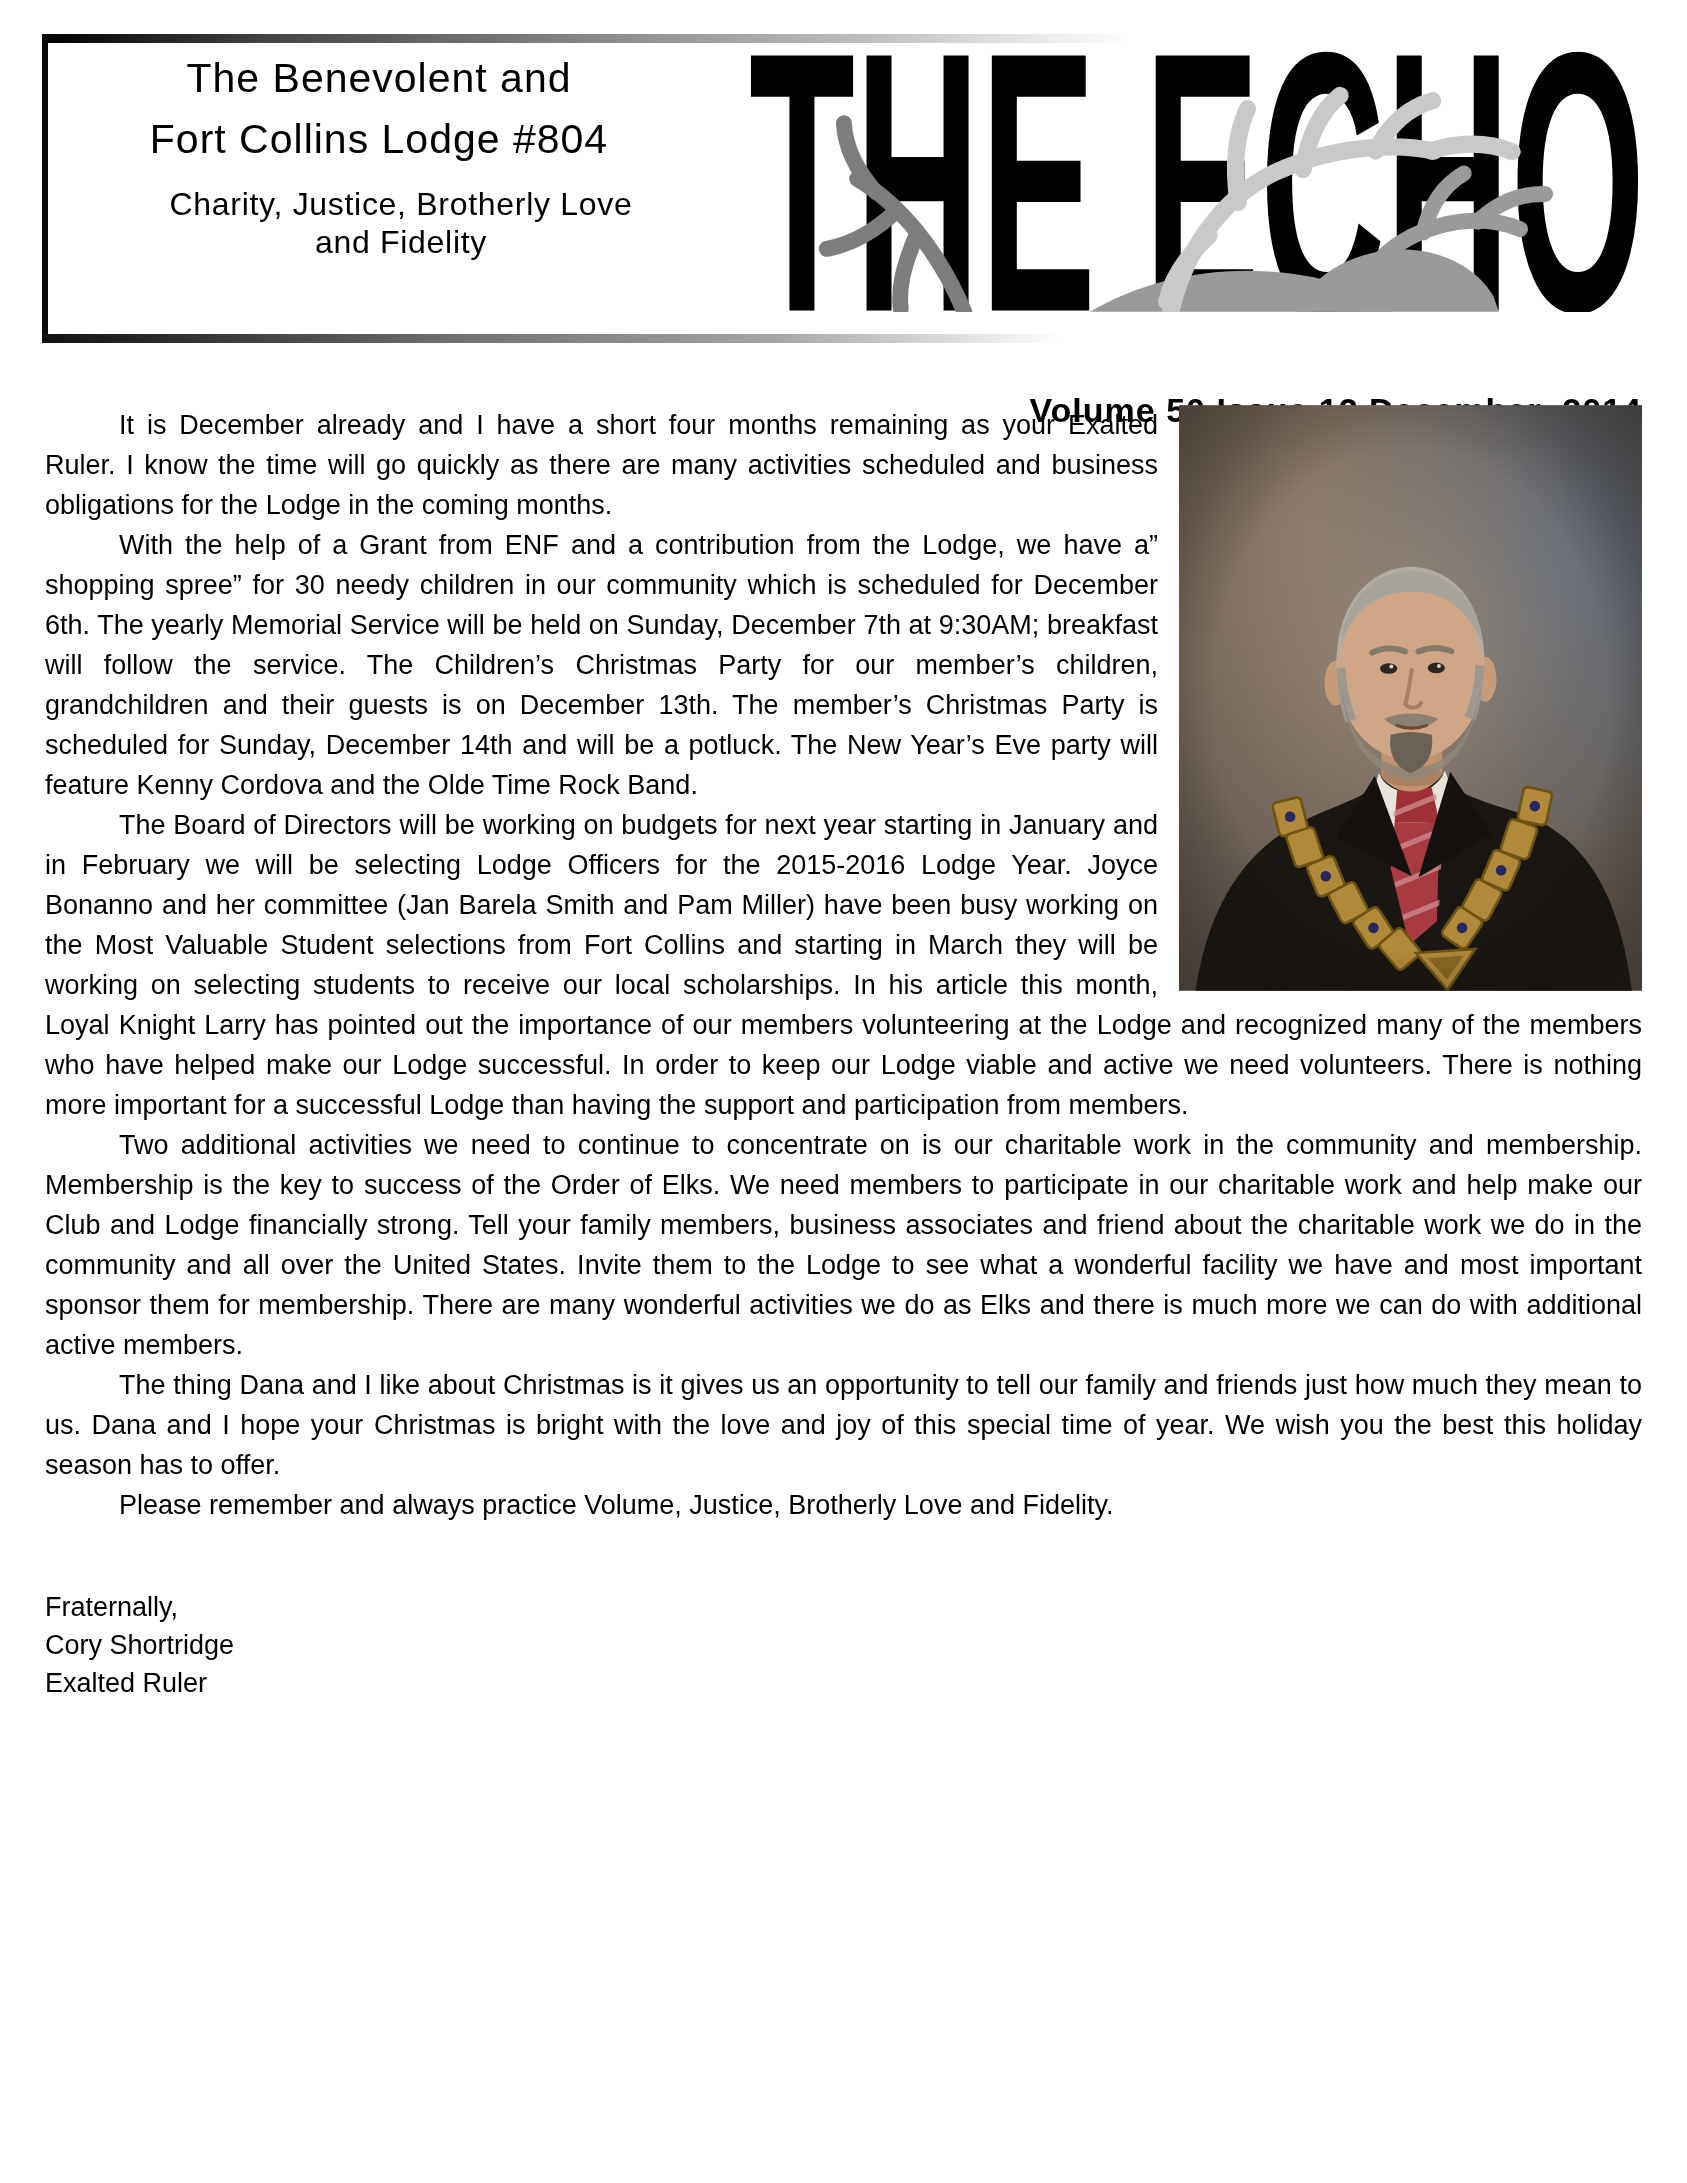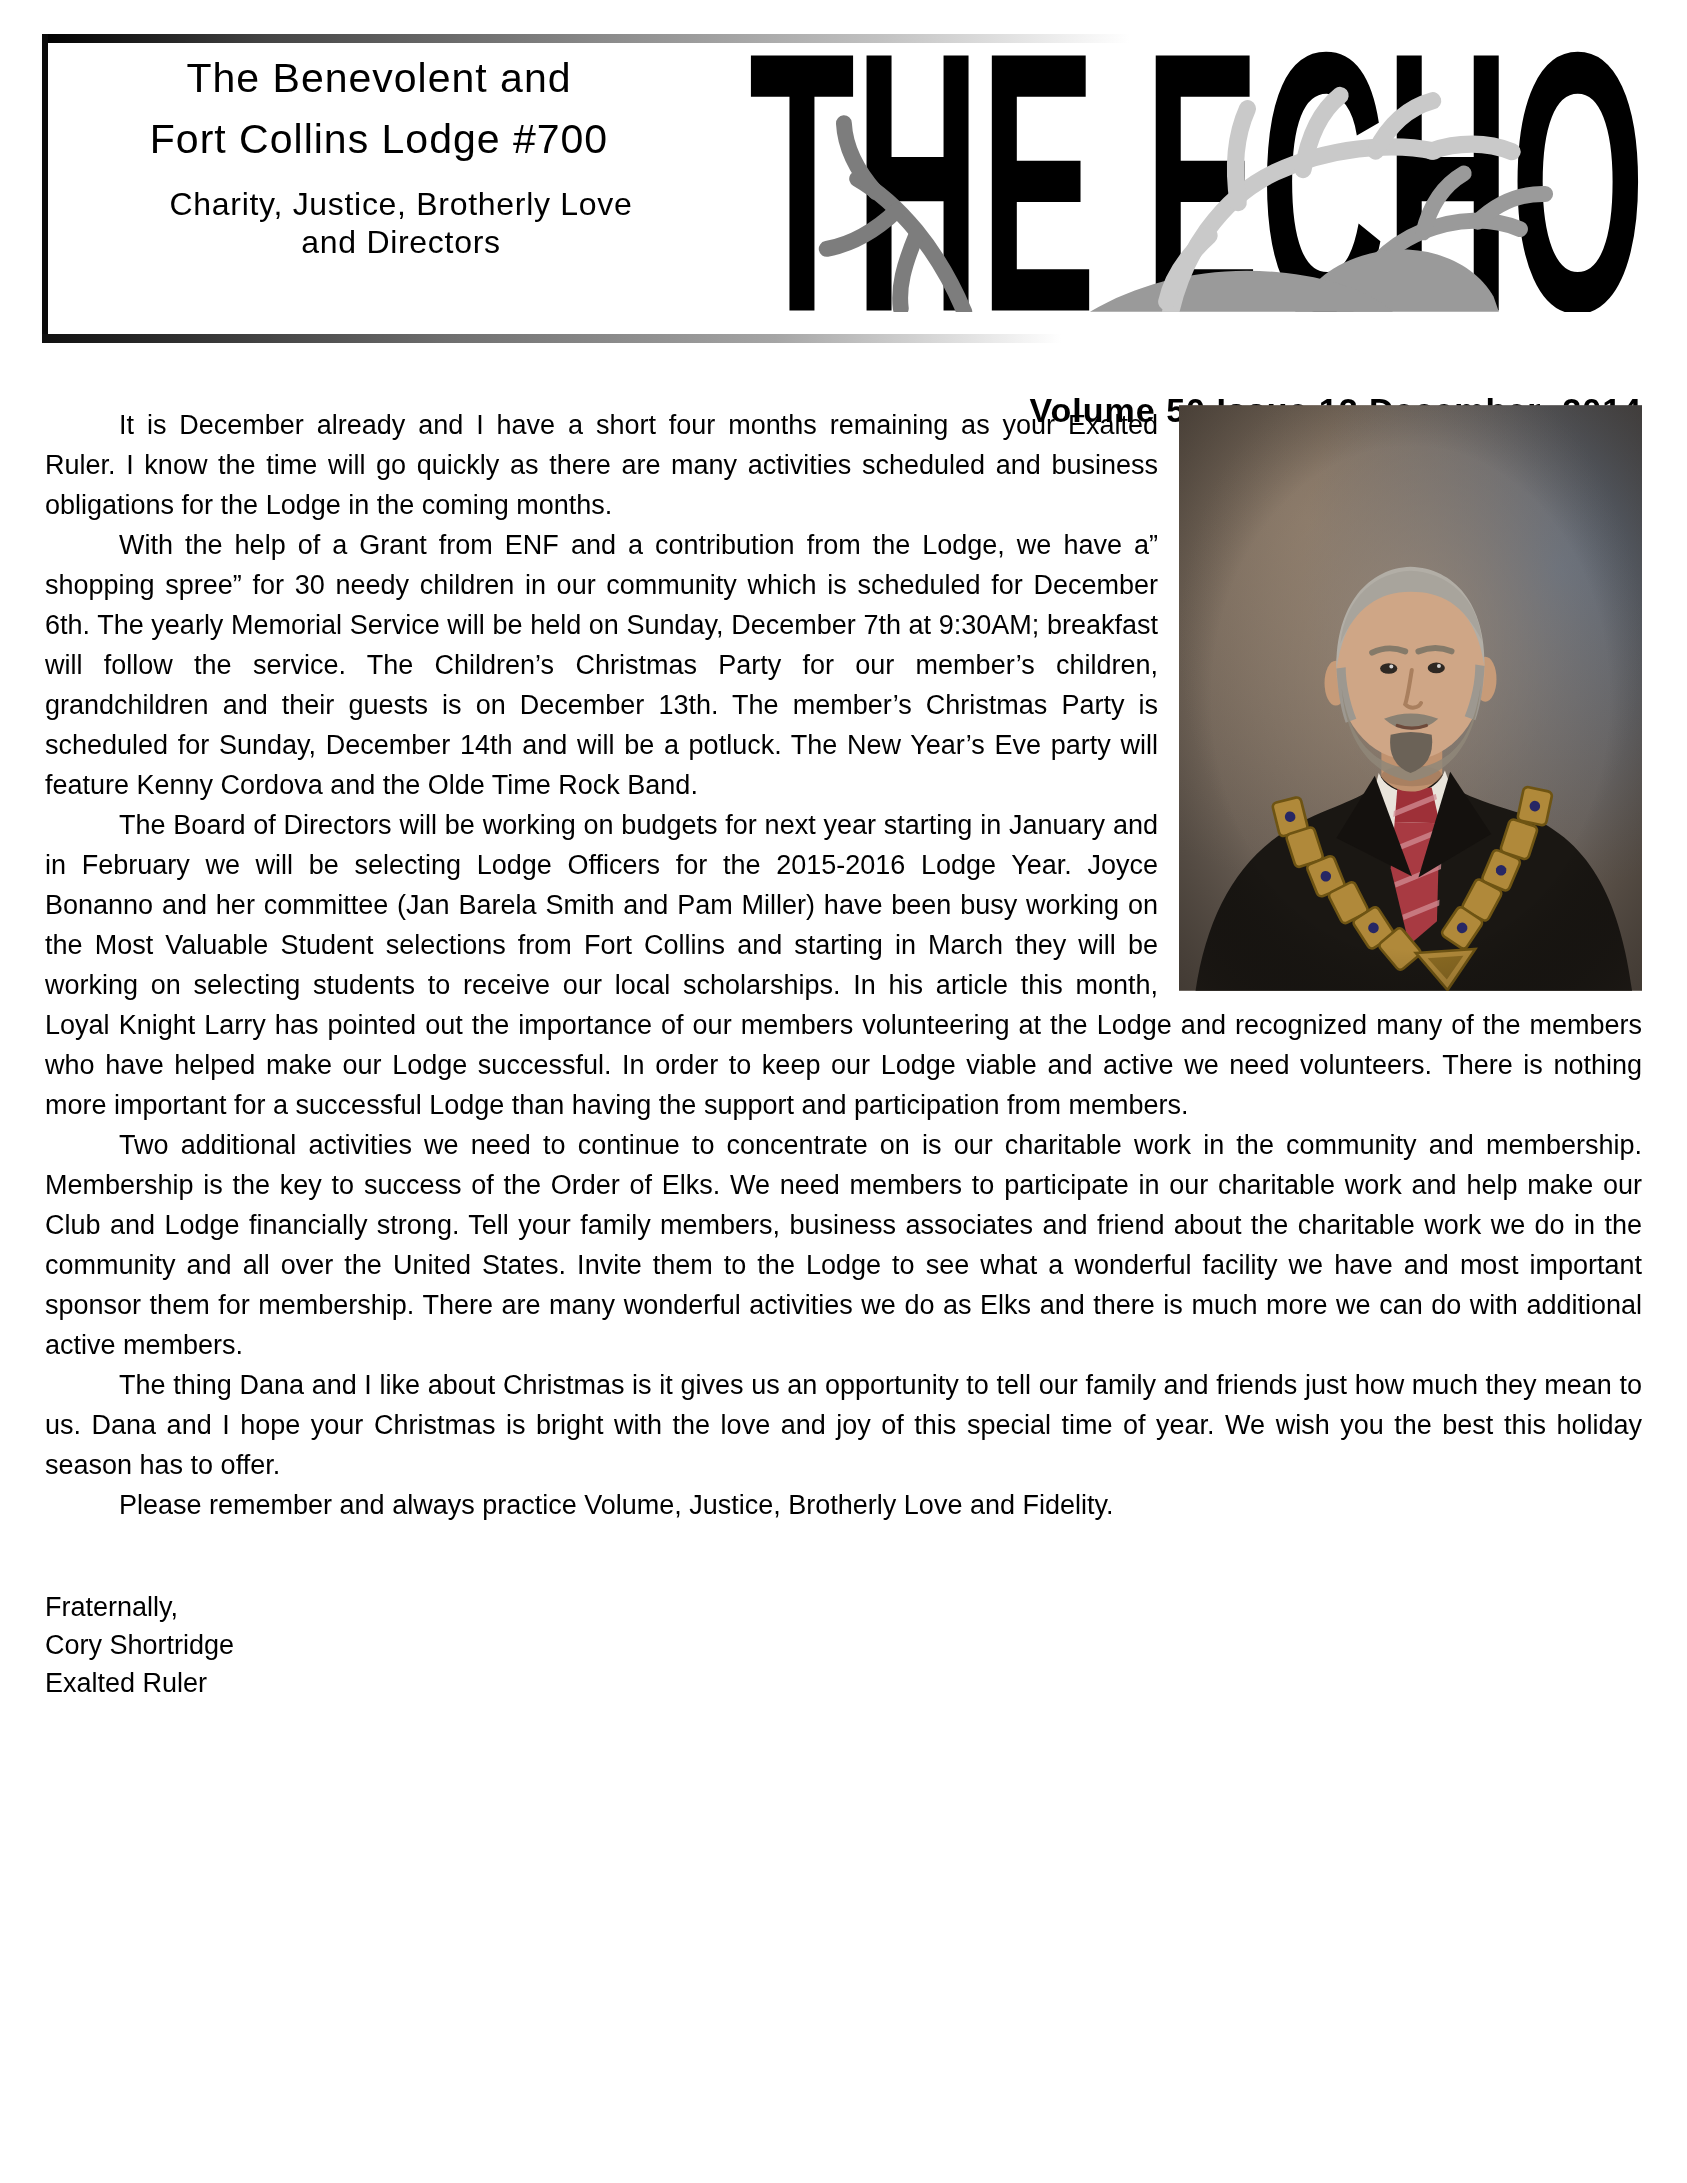--- a/index.html
+++ b/index.html
@@ -79,24 +79,24 @@
 
 <div class="page">
 
   <div class="masthead">
     <div class="rule-top"></div>
     <div class="left-bar"></div>
     <div class="rule-bottom"></div>
 
     <div class="header-box">
       <div class="org-line">The Benevolent and</div>
-      <div class="org-line">Fort Collins Lodge #700</div>
+      <div class="org-line">Fort Collins Lodge #804</div>
       <div class="motto">
         <div class="motto-line">Charity, Justice, Brotherly Love</div>
-        <div class="motto-line">and Directors</div>
+        <div class="motto-line">and Fidelity</div>
       </div>
     </div>
 
     <div class="logo">
       <svg viewBox="0 0 1365 415" width="903" height="275">
         <text class="logo-text" x="682" y="413" text-anchor="middle" textLength="1355" lengthAdjust="spacingAndGlyphs">THE ECHO</text>
         <g fill="none" stroke-linecap="round" stroke-linejoin="round">
 
           <g stroke="#7d7d7d" stroke-width="24">
             <path d="M 330 415 C 290 320, 230 250, 168 214"></path>

